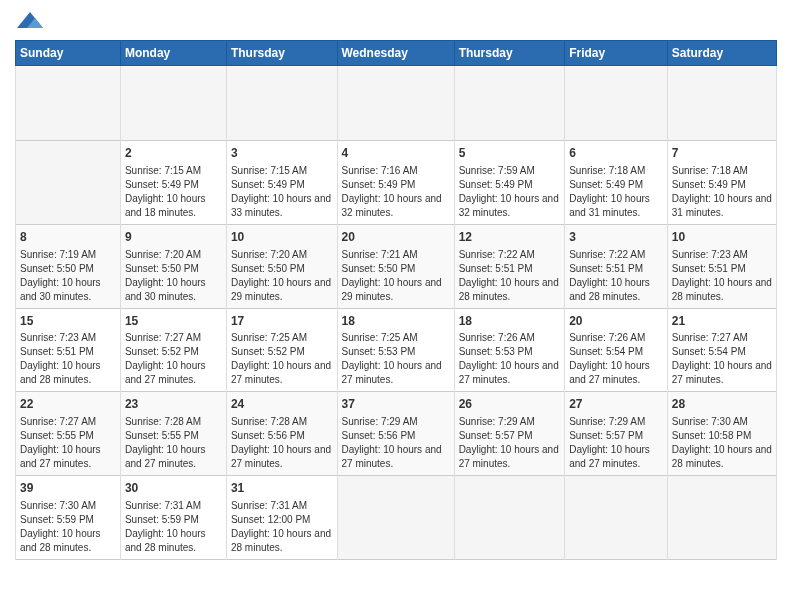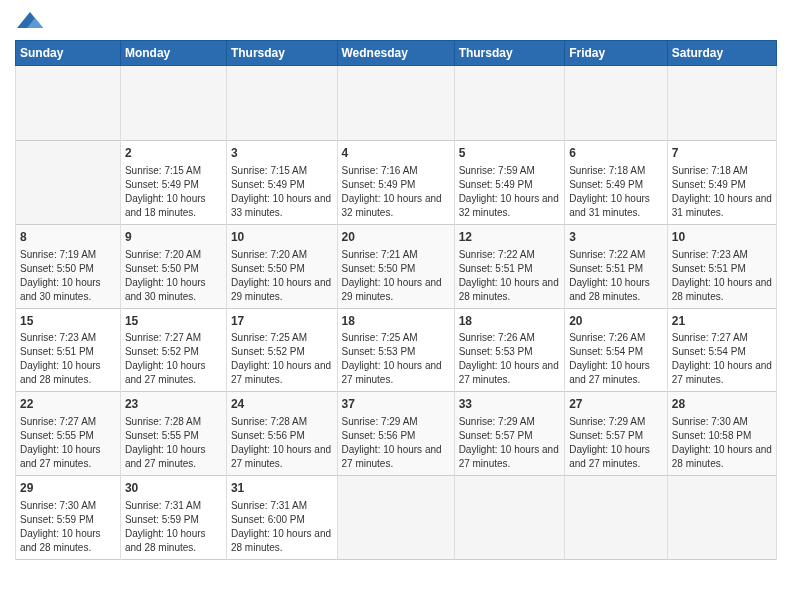--- a/index.html
+++ b/index.html
@@ -155,28 +155,28 @@
           <td><span class="day-number">18</span><span>Sunrise: 7:25 AM</span><br><span>Sunset: 5:53 PM</span><br><span>Daylight: 10 hours and 27 minutes.</span></td>
           <td><span class="day-number">18</span><span>Sunrise: 7:26 AM</span><br><span>Sunset: 5:53 PM</span><br><span>Daylight: 10 hours and 27 minutes.</span></td>
           <td><span class="day-number">20</span><span>Sunrise: 7:26 AM</span><br><span>Sunset: 5:54 PM</span><br><span>Daylight: 10 hours and 27 minutes.</span></td>
           <td><span class="day-number">21</span><span>Sunrise: 7:27 AM</span><br><span>Sunset: 5:54 PM</span><br><span>Daylight: 10 hours and 27 minutes.</span></td>
         </tr>
         <tr>
           <td><span class="day-number">22</span><span>Sunrise: 7:27 AM</span><br><span>Sunset: 5:55 PM</span><br><span>Daylight: 10 hours and 27 minutes.</span></td>
           <td><span class="day-number">23</span><span>Sunrise: 7:28 AM</span><br><span>Sunset: 5:55 PM</span><br><span>Daylight: 10 hours and 27 minutes.</span></td>
           <td><span class="day-number">24</span><span>Sunrise: 7:28 AM</span><br><span>Sunset: 5:56 PM</span><br><span>Daylight: 10 hours and 27 minutes.</span></td>
           <td><span class="day-number">37</span><span>Sunrise: 7:29 AM</span><br><span>Sunset: 5:56 PM</span><br><span>Daylight: 10 hours and 27 minutes.</span></td>
-          <td><span class="day-number">33</span><span>Sunrise: 7:29 AM</span><br><span>Sunset: 5:57 PM</span><br><span>Daylight: 10 hours and 27 minutes.</span></td>
+          <td><span class="day-number">26</span><span>Sunrise: 7:29 AM</span><br><span>Sunset: 5:57 PM</span><br><span>Daylight: 10 hours and 27 minutes.</span></td>
           <td><span class="day-number">27</span><span>Sunrise: 7:29 AM</span><br><span>Sunset: 5:57 PM</span><br><span>Daylight: 10 hours and 27 minutes.</span></td>
           <td><span class="day-number">28</span><span>Sunrise: 7:30 AM</span><br><span>Sunset: 10:58 PM</span><br><span>Daylight: 10 hours and 28 minutes.</span></td>
         </tr>
         <tr>
-          <td><span class="day-number">29</span><span>Sunrise: 7:30 AM</span><br><span>Sunset: 5:59 PM</span><br><span>Daylight: 10 hours and 28 minutes.</span></td>
+          <td><span class="day-number">39</span><span>Sunrise: 7:30 AM</span><br><span>Sunset: 5:59 PM</span><br><span>Daylight: 10 hours and 28 minutes.</span></td>
           <td><span class="day-number">30</span><span>Sunrise: 7:31 AM</span><br><span>Sunset: 5:59 PM</span><br><span>Daylight: 10 hours and 28 minutes.</span></td>
-          <td><span class="day-number">31</span><span>Sunrise: 7:31 AM</span><br><span>Sunset: 6:00 PM</span><br><span>Daylight: 10 hours and 28 minutes.</span></td>
+          <td><span class="day-number">31</span><span>Sunrise: 7:31 AM</span><br><span>Sunset: 12:00 PM</span><br><span>Daylight: 10 hours and 28 minutes.</span></td>
           <td class="empty-cell">&nbsp;</td>
           <td class="empty-cell">&nbsp;</td>
           <td class="empty-cell">&nbsp;</td>
           <td class="empty-cell">&nbsp;</td>
         </tr>
       </tbody>
   </table>
 </div>
 
 </body></html>

